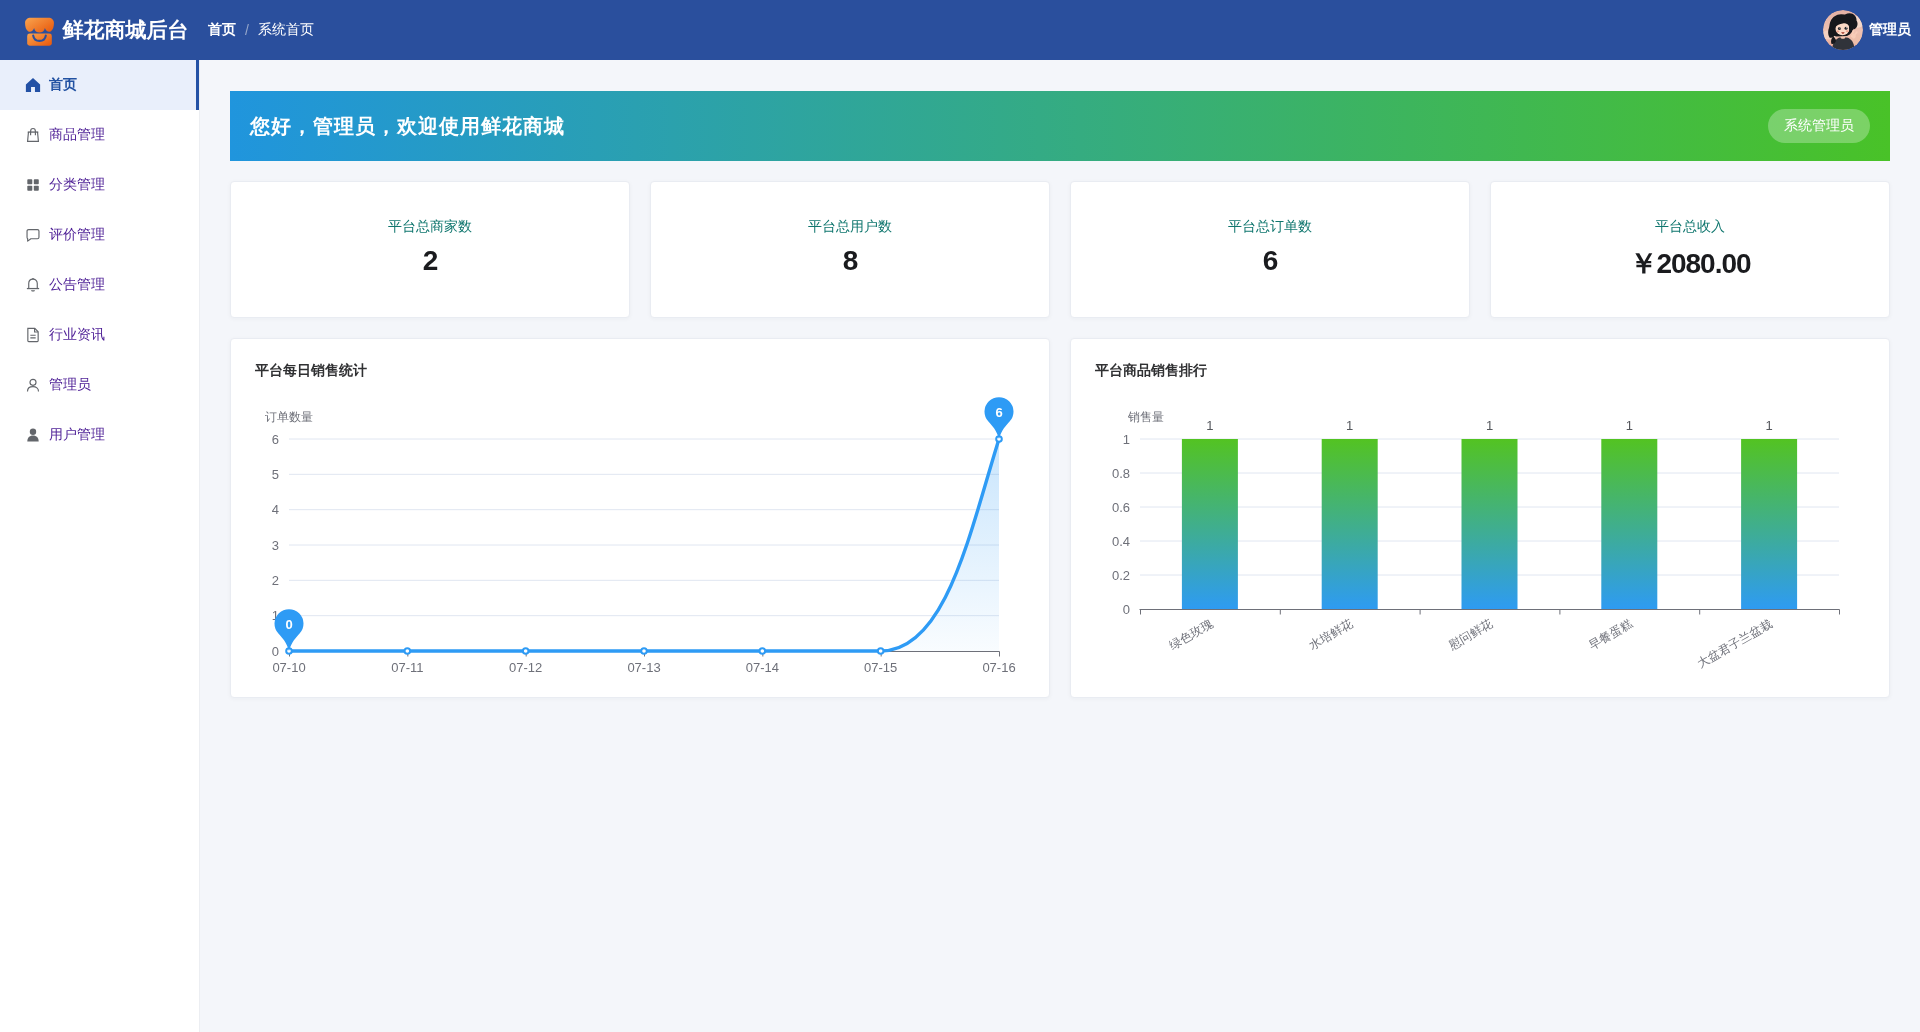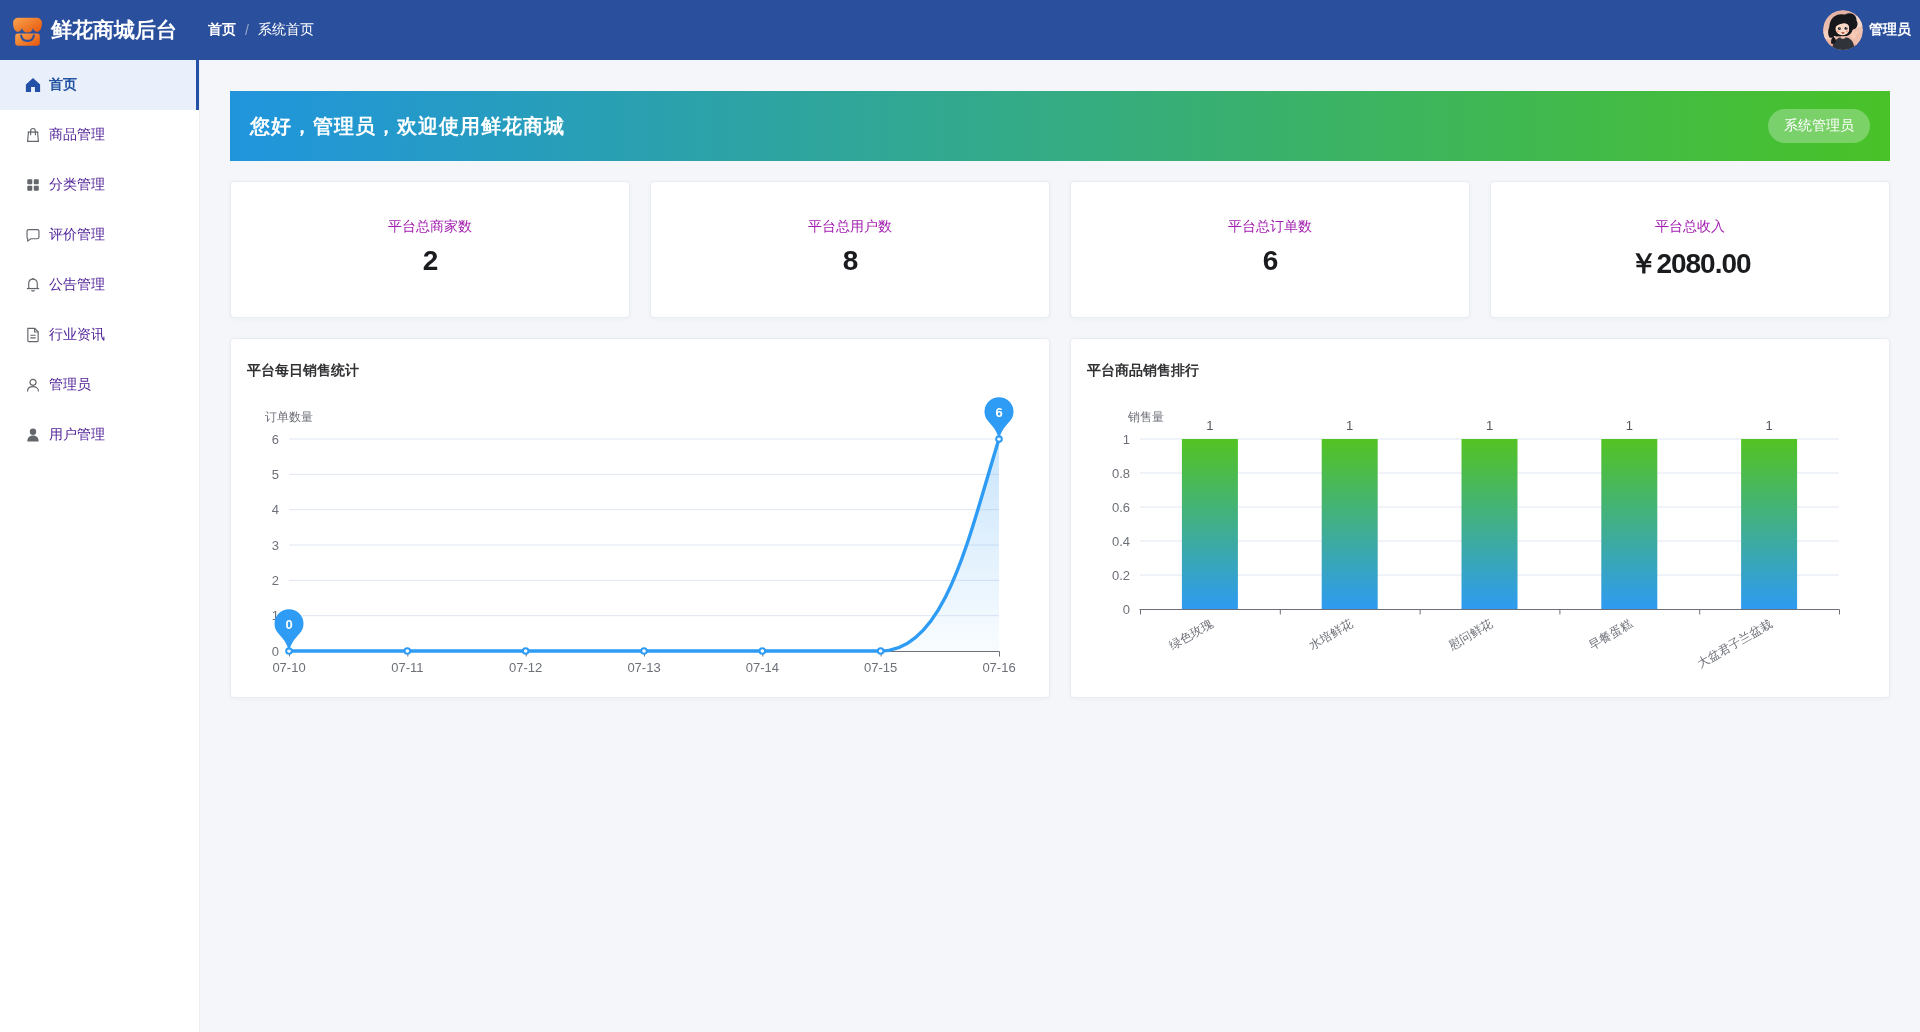--- a/index.html
+++ b/index.html
@@ -1,21 +1,21 @@
 <!DOCTYPE html>
 <html><head>
 <meta charset="utf-8">
 <style>
   * { margin:0; padding:0; box-sizing:border-box; }
   html,body { width:1920px; height:1032px; overflow:hidden; }
   body { font-family:"Liberation Sans","DejaVu Sans",sans-serif; background:#f4f6fa; }
 
   
   .navbar { position:absolute; left:0; top:0; width:1920px; height:60px; background:#2a4f9d; display:flex; align-items:center; z-index:10; }
-  .brand { width:200px; display:flex; align-items:center; padding-left:12px; }
+  .brand { width:200px; display:flex; align-items:center; padding-left:12px;justify-content:center; }
   .logo { width:31px; height:33px; margin-right:8px; }
   .app-title { color:#fff; font-size:21px; font-weight:bold; white-space:nowrap; }
   .breadcrumb { display:flex; align-items:center; margin-left:8px; font-size:14px; }
   .crumb { color:#fff; font-weight:bold; }
   .crumb-sep { color:#96a7cb; margin:0 9px; font-weight:normal; }
   .crumb-last { color:#fff; font-weight:normal; }
   .nav-right { margin-left:auto; display:flex; align-items:center; padding-right:9px; }
   .avatar { width:40px; height:40px; border-radius:50%; overflow:hidden; flex:0 0 auto; }
   .user-name { color:#fff; font-size:14px; margin-left:6px; font-weight:bold; }
 
@@ -30,26 +30,26 @@
 
   
   .main { position:absolute; left:200px; top:60px; width:1720px; height:972px; padding:31px 30px 30px; }
 
   .banner { width:1660px; height:70px; border-radius:0; background:linear-gradient(90deg,#2095dd,#49c228); display:flex; align-items:center; padding:0 20px; }
   .banner-text { color:#fff; font-size:20px; font-weight:bold; letter-spacing:1px; }
   .banner-badge { margin-left:auto; background:rgba(255,255,255,0.28); color:#fff; font-size:14px; padding:8px 16px; border-radius:17px; }
 
   .stats { display:flex; gap:20px; margin-top:20px; }
   .stat-card { width:400px; height:137px; background:#fff; border:1px solid #e9ecf2; border-radius:4px; box-shadow:0 1px 4px rgba(31,45,61,0.04); text-align:center; padding-top:36px; }
-  .stat-label { font-size:14px; color:#a21caf; }
+  .stat-label { font-size:14px; color:#0f766e; }
   .stat-value { font-size:28px; font-weight:bold; color:#1a1b1e; margin-top:9px; letter-spacing:-1px; }
 
   .charts { display:flex; gap:20px; margin-top:20px; }
   .chart-card { width:820px; height:360px; background:#fff; border:1px solid #e9ecf2; border-radius:4px; box-shadow:0 1px 4px rgba(31,45,61,0.04); position:relative; }
-  .chart-title { position:absolute; left:16px; top:23px; font-size:14px; font-weight:bold; color:#303133; }
+  .chart-title { position:absolute; left:24px; top:23px; font-size:14px; font-weight:bold; color:#303133; }
   .chart-svg { position:absolute; left:0; top:0; }
 </style>
 </head>
 <body>
 
 <div class="navbar">
   <div class="brand">
     <svg class="logo" viewBox="0 0 35 35">
       <defs>
         <linearGradient id="logograd" x1="0" y1="0" x2="1" y2="0.8">

